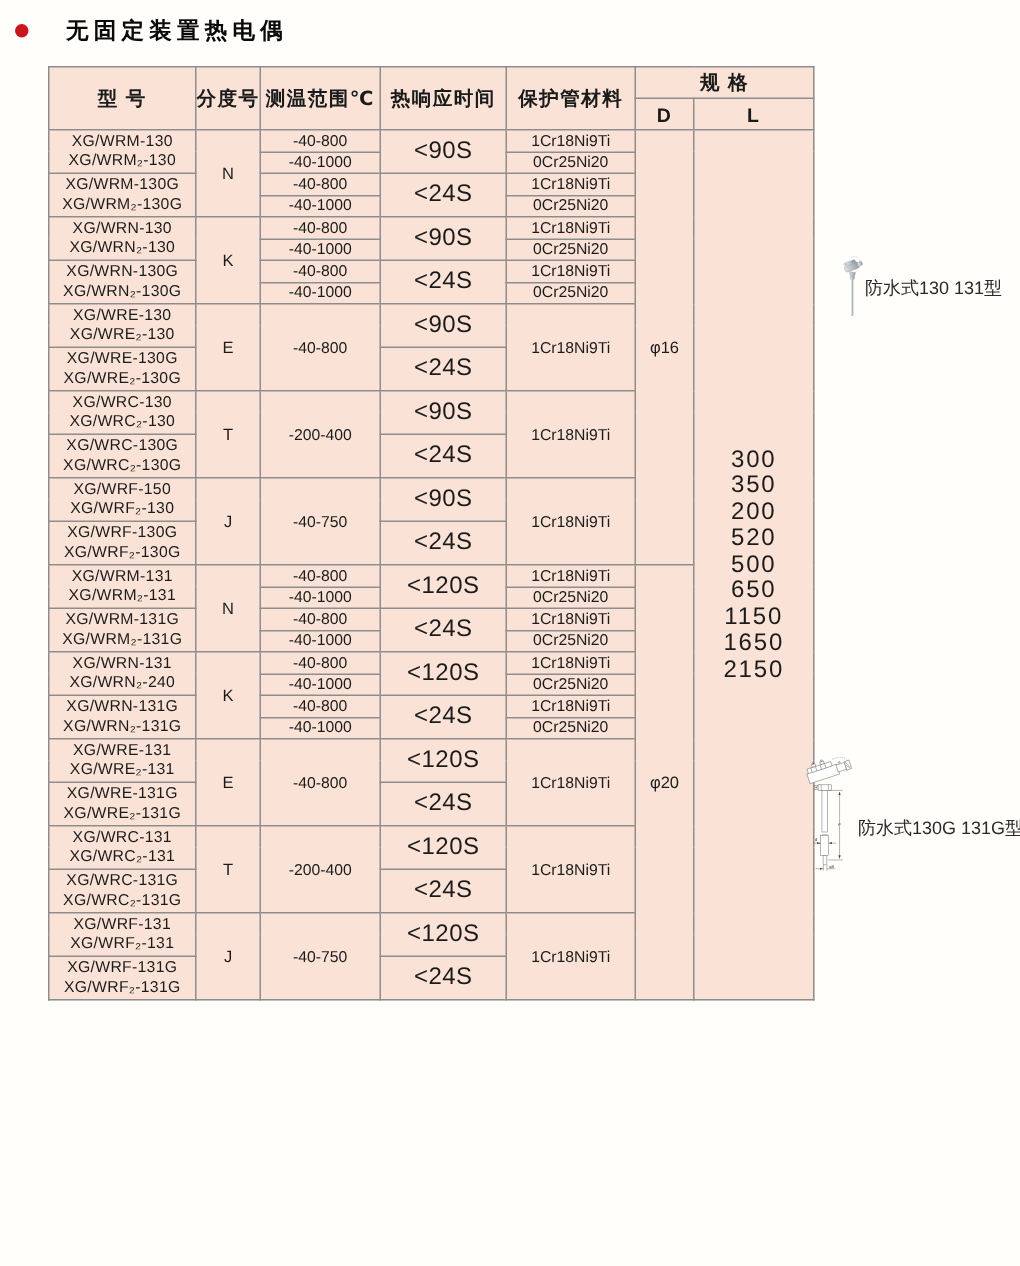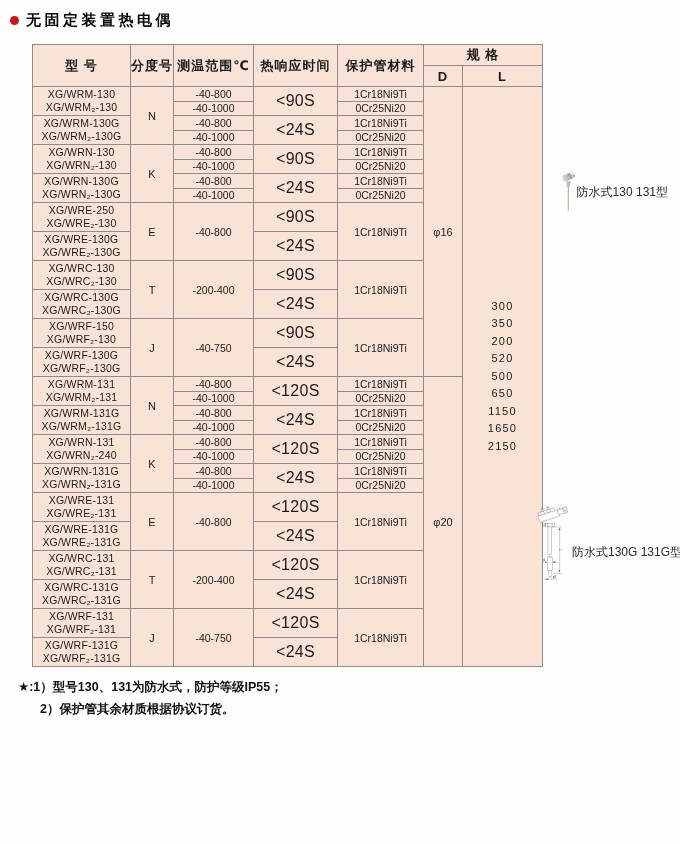--- a/index.html
+++ b/index.html
@@ -1,38 +1,38 @@
 <!DOCTYPE html>
 <html><head>
 <meta charset="utf-8">
 <style>
   *{margin:0;padding:0;box-sizing:border-box}
   html,body{background:#ffffff}
   body{font-family:"Liberation Sans","DejaVu Sans",sans-serif}
   .page{position:relative;width:680px;height:844px;background:#fffefb;overflow:hidden}
 
   
-  .title-row{position:absolute;left:10px;top:11px;display:flex;align-items:center;gap:7px}
+  .title-row{position:absolute;left:10px;top:11px;display:flex;align-items:center;gap:25px}
   .bullet{width:9px;height:9px;border-radius:50%;background:#c9151e}
   .title-row h1{font-size:15px;font-weight:bold;color:#0a0a0a;letter-spacing:3.5px;white-space:nowrap}
 
   
   table.spec{position:absolute;left:32px;top:44px;width:510px;border-collapse:collapse;
     table-layout:fixed;background:#fae3d6;border:1.5px solid #6b6b6b}
   .spec th,.spec td{border:1px solid #8d8d8d;text-align:center;vertical-align:middle;
     color:#1b1b1b;padding:0;overflow:hidden}
   .spec thead tr{height:21px}
   .spec th{font-size:13px;font-weight:bold;letter-spacing:1px}
   .spec tbody tr{height:14.5px}
   .spec td{font-size:10.5px}
   .spec td.model{line-height:13px;letter-spacing:.2px}
   .spec td.grad{font-size:11px}
   .spec td.resp{font-size:16px;letter-spacing:.3px}
   .spec td.dcol{font-size:11px}
-  .lvals div{line-height:17.5px;font-size:11px;letter-spacing:1.2px}
+  .lvals div{line-height:17.5px;font-size:16px;letter-spacing:1.2px}
 
   
   .notes{position:absolute;left:18px;top:676px;color:#101010;font-size:12.5px;font-weight:bold;line-height:22px}
   .notes .n2{margin-left:22px}
 
   
   .fig{position:absolute;display:flex;flex-direction:row;align-items:center}
   .fig1{left:560px;top:56px;width:108px}
   .fig2{left:532px;top:386px;width:150px}
   .fig .cap{font-size:12px;color:#2a2a2a;white-space:nowrap;margin-top:2px}
@@ -136,21 +136,21 @@
           <td class="range">-40-800</td>
           <td rowspan="2" class="resp">&lt;24S</td>
           <td class="mat">1Cr18Ni9Ti</td>
         </tr>
         <tr>
           <td class="range">-40-1000</td>
           <td class="mat">0Cr25Ni20</td>
         </tr>
         <tr>
           <td rowspan="2" class="model">
-            <div>XG/WRE-250</div>
+            <div>XG/WRE-130</div>
             <div>XG/WRE₂-130</div>
           </td>
           <td rowspan="4" class="grad">E</td>
           <td rowspan="4" class="range">-40-800</td>
           <td rowspan="2" class="resp">&lt;90S</td>
           <td rowspan="4" class="mat">1Cr18Ni9Ti</td>
         </tr>
         <tr></tr>
         <tr>
           <td rowspan="2" class="model">
@@ -306,24 +306,20 @@
           <td rowspan="2" class="model">
             <div>XG/WRF-131G</div>
             <div>XG/WRF₂-131G</div>
           </td>
           <td rowspan="2" class="resp">&lt;24S</td>
         </tr>
         <tr></tr>
       </tbody>
   </table>
 
-  <div class="notes">
-    <div class="n1">★:1）型号130、131为防水式，防护等级IP55；</div>
-    <div class="n2">2）保护管其余材质根据协议订货。</div>
-  </div>
 
   <div class="fig fig1">
     <svg width="104" height="270" viewBox="0 0 104 270">
       <defs>
         <linearGradient id="m1" x1="0" y1="0" x2="1" y2="0">
           <stop offset="0" stop-color="#dde1e4"></stop>
             <stop offset=".5" stop-color="#b8bec4"></stop>
             <stop offset="1" stop-color="#969da4"></stop>
         </linearGradient>
         <linearGradient id="m2" x1="0" y1="0" x2="1" y2="0">

